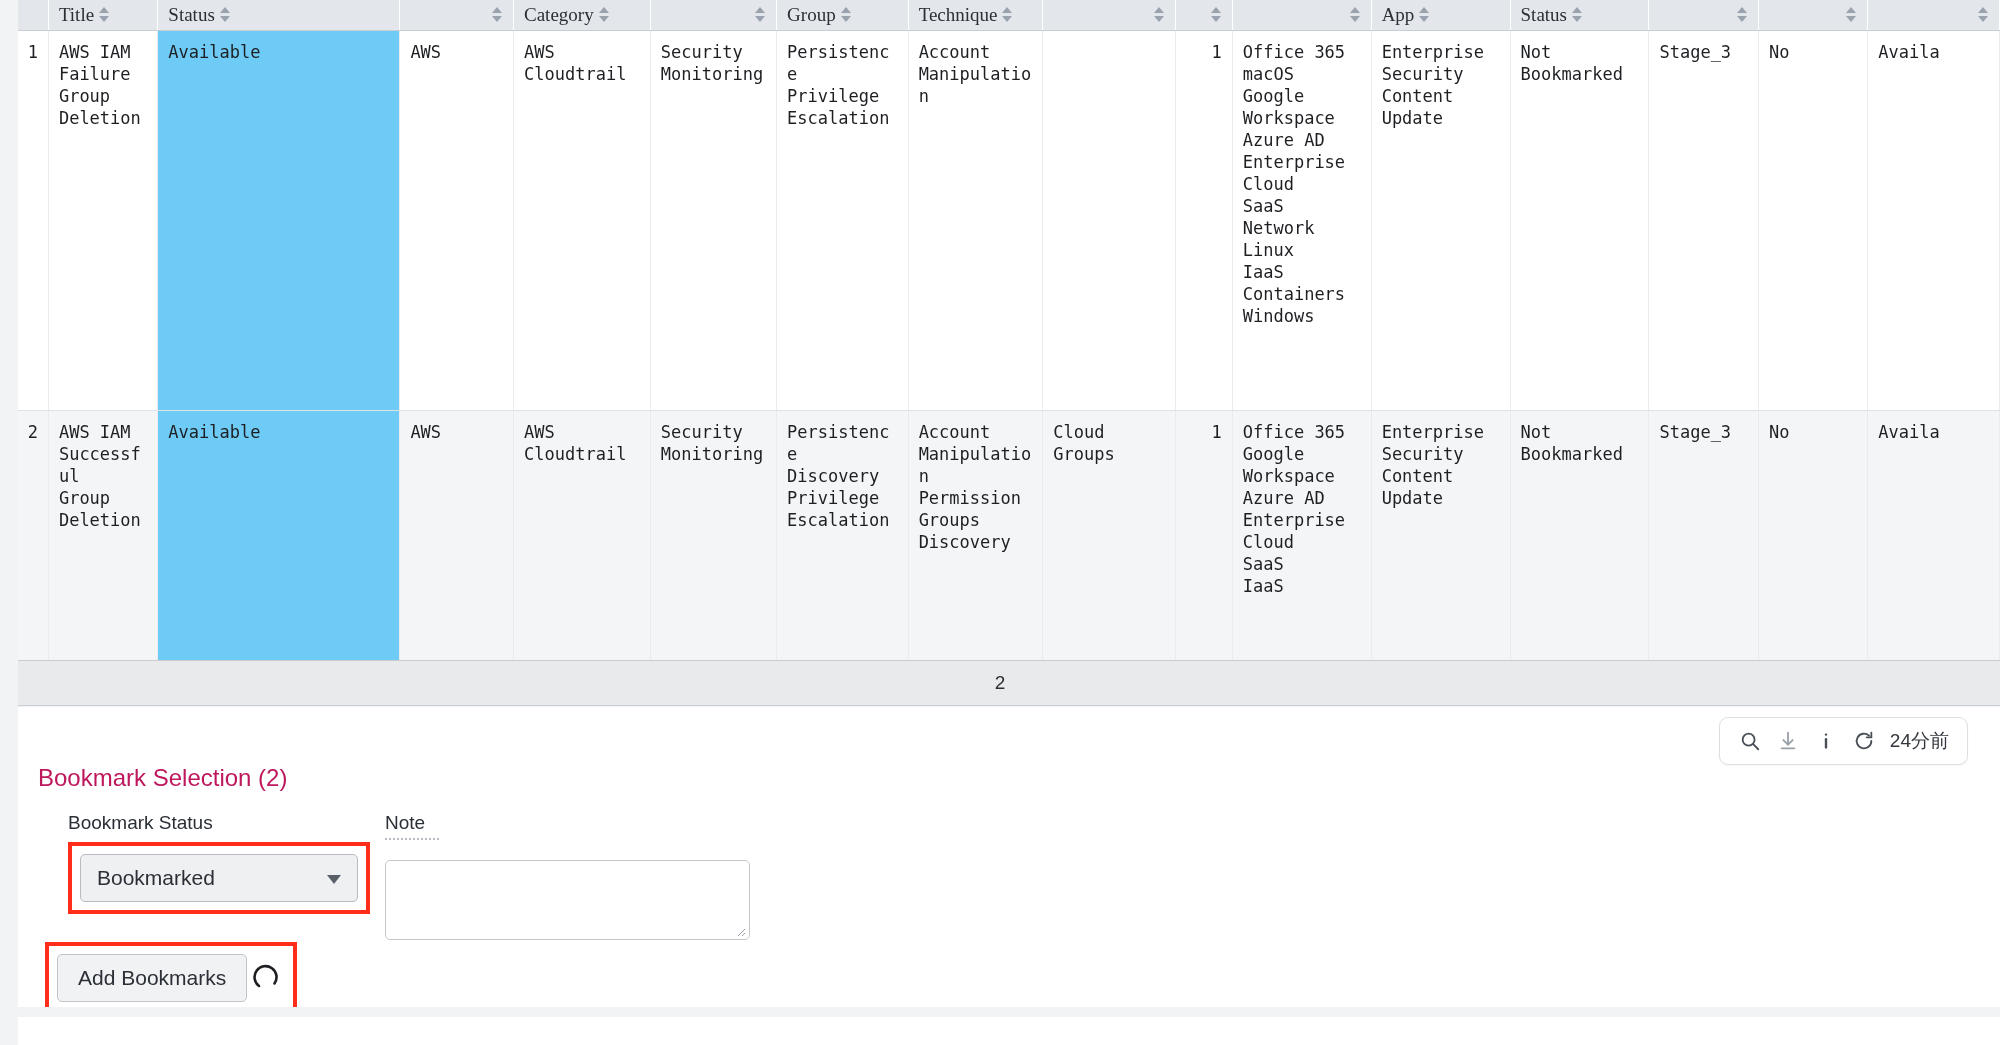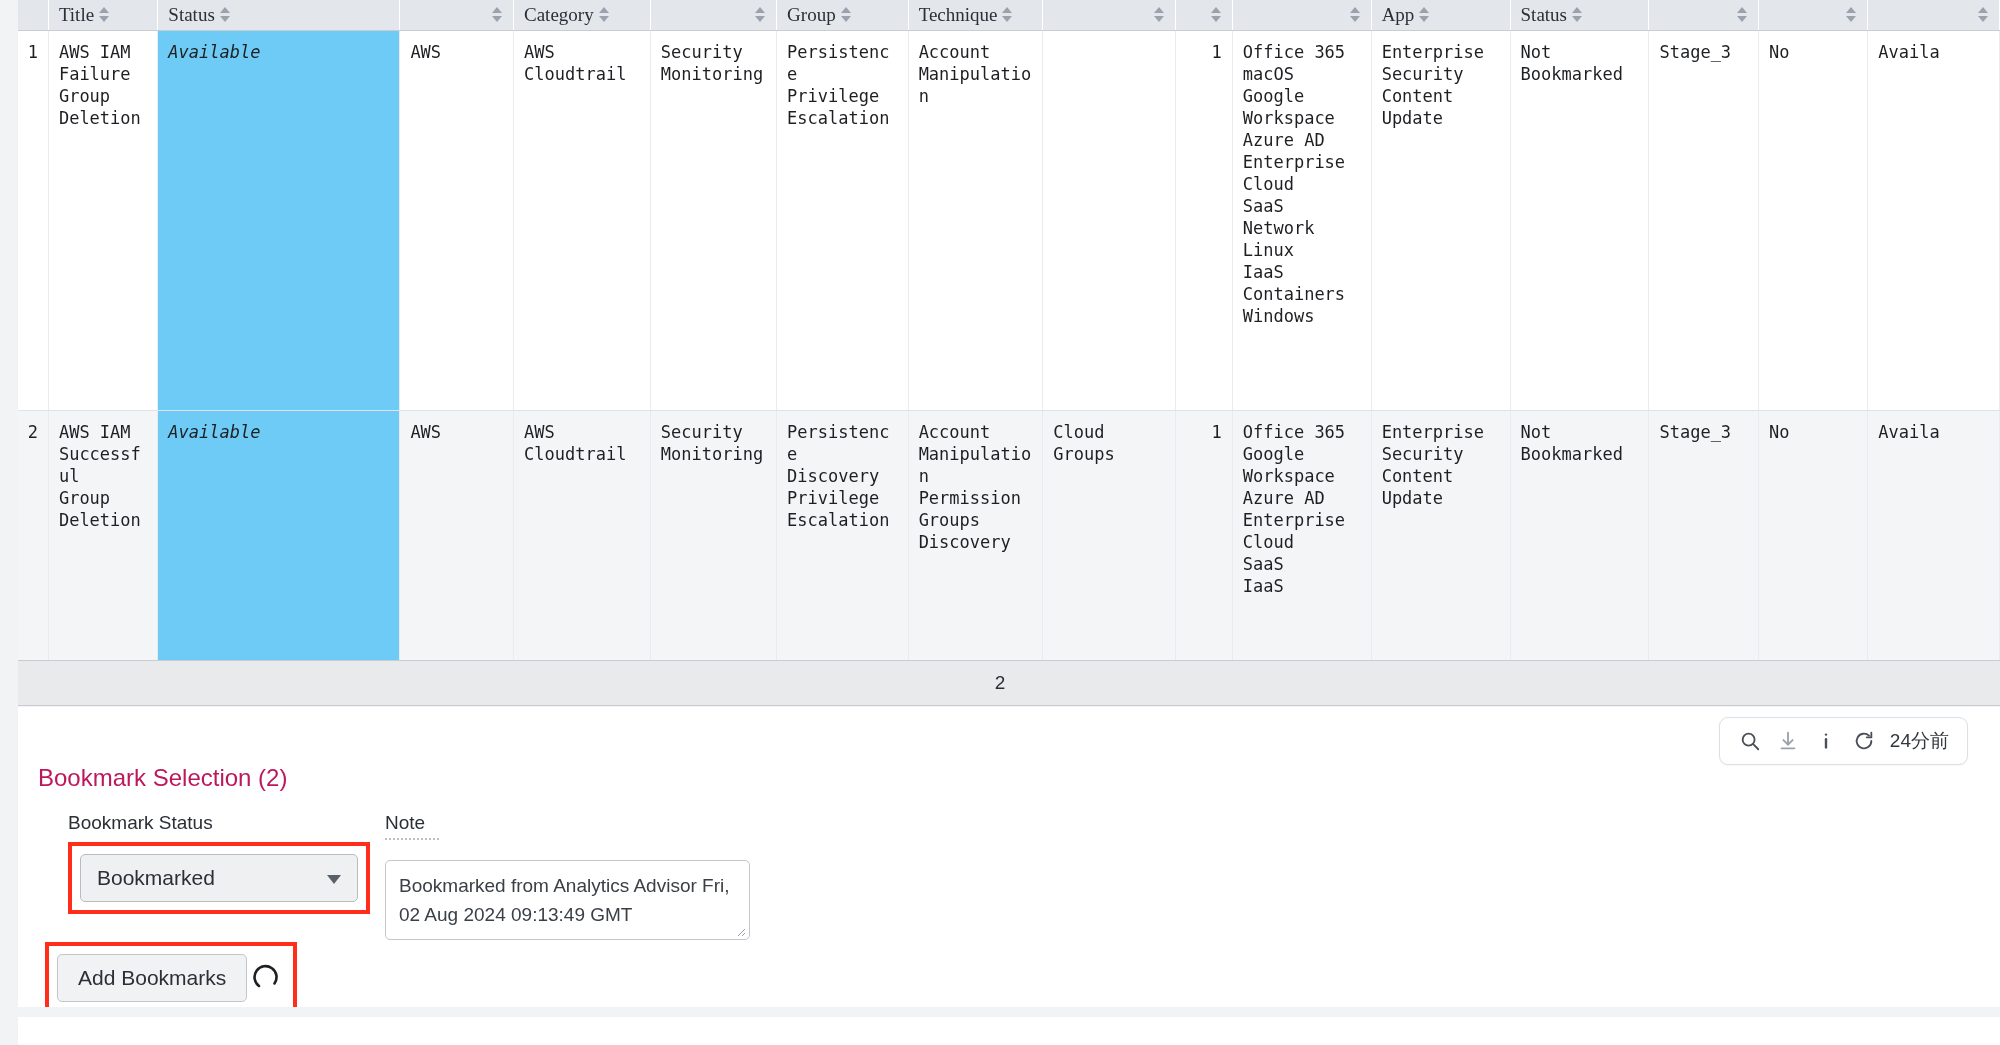--- a/index.html
+++ b/index.html
@@ -85,21 +85,21 @@
     line-height: 22px;
     color: #1d1f22;
     vertical-align: top;
     word-break: break-word;
   }
   tr.row-odd td { background: #ffffff; }
   tr.row-even td { background: #f4f5f7; }
 
   td.idx { text-align: right; color:#1d1f22; padding-right: 14px; }
   td.num { text-align: right; }
-  td.hl { background: #6ecbf5 !important; font-style: italic; }
+  td.hl { background: #6ecbf5 !important; }
   td.green { color: #1a7f2e; white-space: nowrap; overflow: visible; }
 
   .stack span { display: block; }
 
   
   .pager {
     position: absolute;
     left: 0; top: 660px;
     width: 2000px; height: 46px;
     background: #e9eaec;
@@ -539,21 +539,21 @@
         <div class="redbox">
           <div class="select-ctl">
             <span class="sel-val">Bookmarked</span>
             <span class="caret"></span>
           </div>
         </div>
       </div>
 
       <div class="note-group">
         <span class="field-label">Note</span>
-        <div class="note-box"><span>Bookmarked from Analytics Advisor Fri, 02 Aug 2024 09:13:49 GMT</span>
+        <div class="note-box">
           <svg class="grip" viewBox="0 0 12 12" stroke="#9aa0a8" stroke-width="1">
             <line x1="11" y1="4" x2="4" y2="11"></line>
               <line x1="11" y1="8" x2="8" y2="11"></line>
           </svg>
         </div>
       </div>
 
       <div class="add-row">
         <div class="redbox">
           <div class="add-inner">

